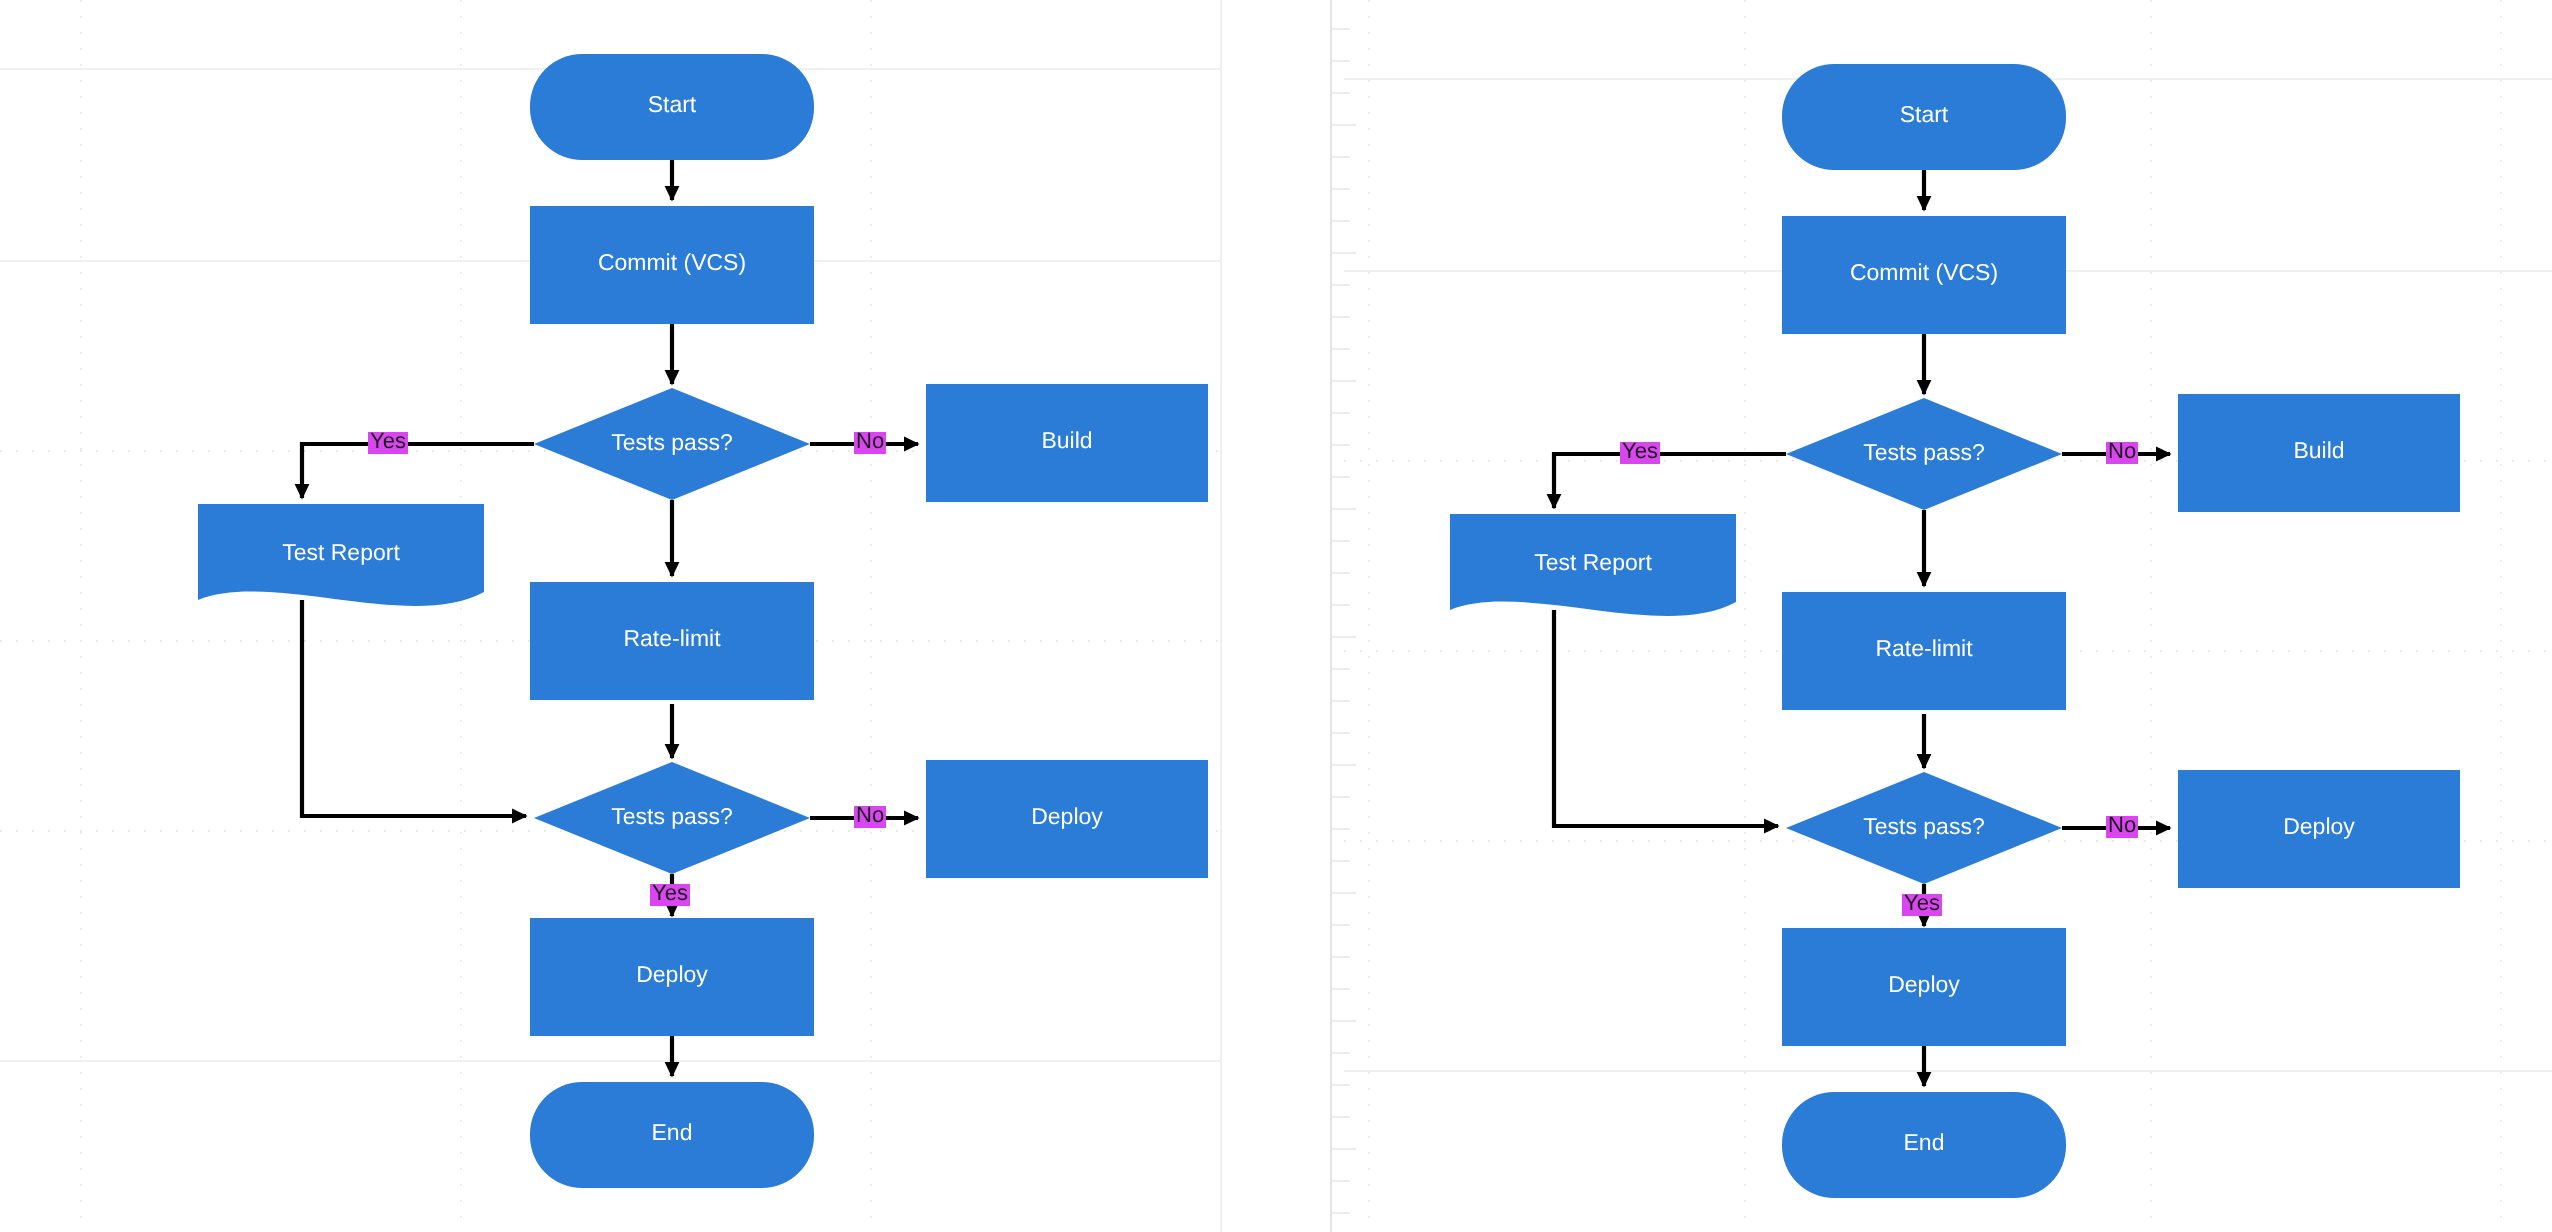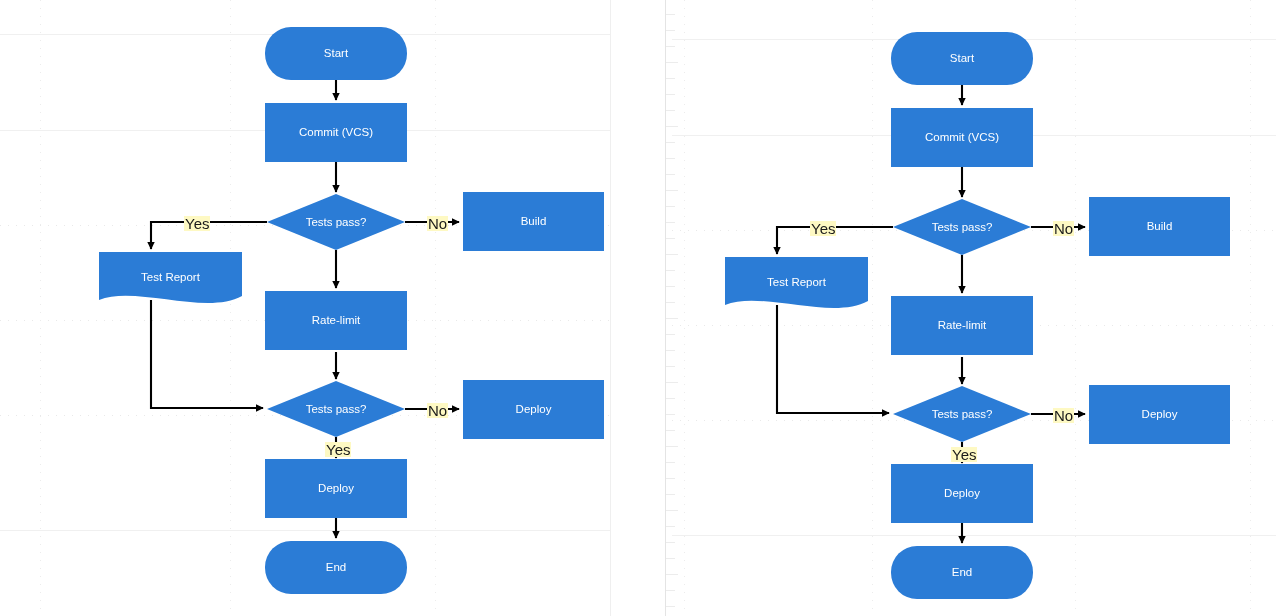--- a/index.html
+++ b/index.html
@@ -30,22 +30,22 @@
   .node{position:absolute;background:#2b7cd6;display:flex;align-items:center;
         justify-content:center;color:#ffffff;font-size:11.5px;
         font-family:"Liberation Sans", sans-serif;box-sizing:border-box;
         text-align:center;line-height:1.1;}
   .node.stadium{border-radius:26px;}
   .node.rect{border-radius:0;}
   .node.diamond{background:transparent;}
   .node.doc{background:transparent;margin-left:20px;}
   .shape-svg{position:absolute;top:0;left:0;}
   .node-label{position:relative;z-index:2;pointer-events:none;}
-  .edge-label{position:absolute;font-size:15px;color:#1a1a1a;
-    font-family:"Liberation Sans", sans-serif;background:#fef9c3;
+  .edge-label{position:absolute;font-size:11px;color:#1a1a1a;
+    font-family:"Liberation Sans", sans-serif;background:#d946ef;
     padding:0 1px;white-space:nowrap;line-height:1;}
   svg.edges{position:absolute;top:0;left:0;overflow:visible;}
 </style>
 </head>
 <body>
 
 <div class="canvas">
 
   <div class="panel" id="panel-left">
 

